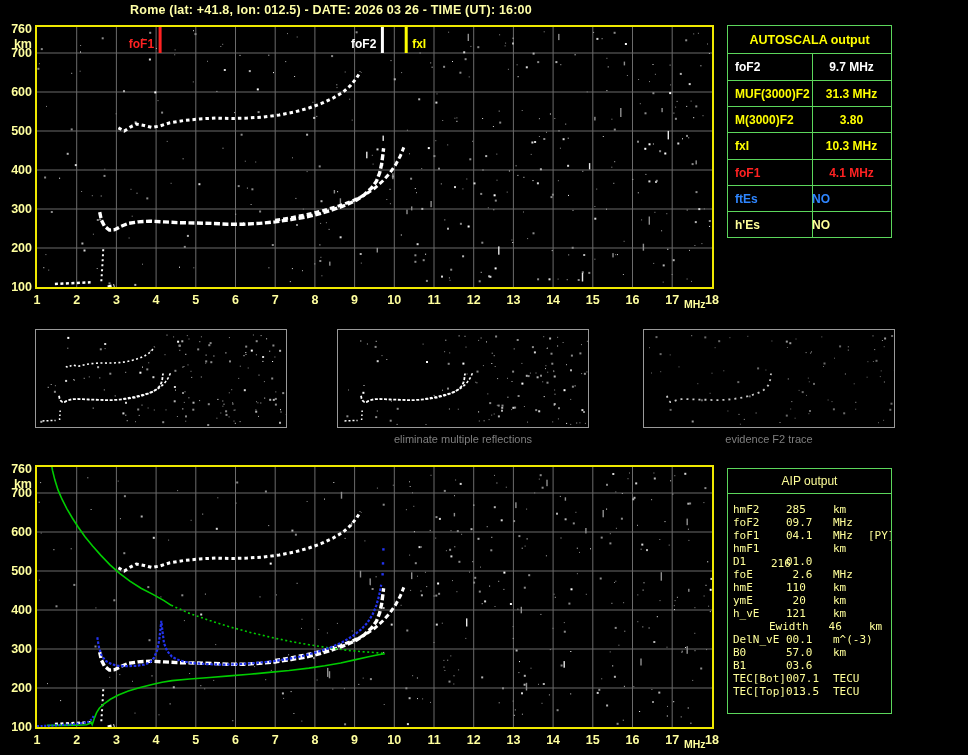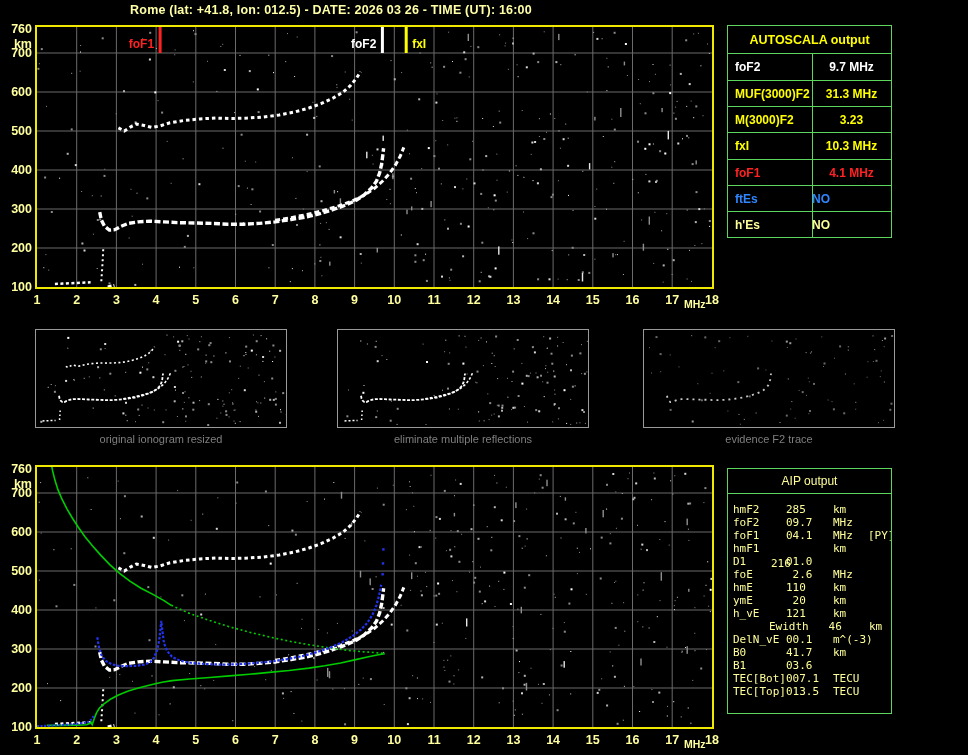--- a/index.html
+++ b/index.html
@@ -844,21 +844,20 @@
         <rect x="240.1" y="7.5" width="2" height="2" fill="#9a9a9a"></rect>
         <rect x="143.7" y="48.5" width="1" height="1" fill="#6a6a6a"></rect>
         <rect x="164.4" y="83.2" width="1" height="1" fill="#6a6a6a"></rect>
         <rect x="223.4" y="31.2" width="1" height="1" fill="#6a6a6a"></rect>
         <rect x="179.0" y="36.0" width="1" height="1" fill="#6a6a6a"></rect>
         <rect x="228.5" y="5.4" width="1" height="1" fill="#9a9a9a"></rect>
       </g>
       <path d="M23.0,65.8 L23.6,68.6 L24.7,70.7 L26.5,72.1 L28.5,72.0 L30.6,70.9 L33.5,69.8 L37.1,69.2 L41.5,69.0 L46.6,69.2 L52.4,69.5 L58.2,69.7 L64.0,69.8 L69.8,70.1 L75.7,70.1 L81.5,69.8 L87.3,69.2 L93.1,68.4 L98.9,67.5 L104.0,66.2 L109.1,64.7 L113.5,63.2 L117.1,61.6 L120.0,59.7 L122.5,57.5 L124.4,55.1 L125.6,52.2 L126.3,49.1 L126.7,45.9 L127.0,43.5" fill="none" stroke="#c8c8c8" stroke-width="1.8" stroke-dasharray="2 4"></path>
     </svg>
 
-  <div class="cap" style="left:35px;top:433px;width:252px">original ionogram resized</div>
   <div class="cap" style="left:337px;top:433px;width:252px">eliminate multiple reflections</div>
   <div class="cap" style="left:643px;top:433px;width:252px">evidence F2 trace</div>
 
   <div class="plot-box" style="left:35px;top:465px;width:679px;height:264px"></div>
   <svg id="svg-bot" class="psvg" style="left:37px;top:467px" width="675" height="260">
       <g>
         <line x1="39.7" y1="0" x2="39.7" y2="260" stroke="#6b6b6b" stroke-width="1"></line>
         <line x1="79.4" y1="0" x2="79.4" y2="260" stroke="#6b6b6b" stroke-width="1"></line>
         <line x1="119.10000000000001" y1="0" x2="119.10000000000001" y2="260" stroke="#6b6b6b" stroke-width="1"></line>
         <line x1="158.8" y1="0" x2="158.8" y2="260" stroke="#6b6b6b" stroke-width="1"></line>
@@ -1267,21 +1266,21 @@
       <div class="at-row" style="top: 28px; height: 26.1429px;">
         <div class="at-lbl" style="color: rgb(255, 255, 255); line-height: 26px; height: 26px;">foF2</div>
         <div class="at-val" style="color: rgb(255, 255, 255); line-height: 26px; height: 26px;">9.7 MHz</div>
       </div>
       <div class="at-row" style="top: 54.1429px; height: 26.1429px; border-top: 1px solid rgb(92, 214, 92);">
         <div class="at-lbl" style="color: rgb(255, 255, 0); line-height: 26px; height: 26px;">MUF(3000)F2</div>
         <div class="at-val" style="color: rgb(255, 255, 0); line-height: 26px; height: 26px;">31.3 MHz</div>
       </div>
       <div class="at-row" style="top: 80.2857px; height: 26.1429px; border-top: 1px solid rgb(92, 214, 92);">
         <div class="at-lbl" style="color: rgb(255, 255, 0); line-height: 26px; height: 26px;">M(3000)F2</div>
-        <div class="at-val" style="color: rgb(255, 255, 0); line-height: 26px; height: 26px;">3.23</div>
+        <div class="at-val" style="color: rgb(255, 255, 0); line-height: 26px; height: 26px;">3.80</div>
       </div>
       <div class="at-row" style="top: 106.429px; height: 26.1429px; border-top: 1px solid rgb(92, 214, 92);">
         <div class="at-lbl" style="color: rgb(255, 255, 0); line-height: 26px; height: 26px;">fxI</div>
         <div class="at-val" style="color: rgb(255, 255, 0); line-height: 26px; height: 26px;">10.3 MHz</div>
       </div>
       <div class="at-row" style="top: 132.571px; height: 26.1429px; border-top: 1px solid rgb(92, 214, 92);">
         <div class="at-lbl" style="color: rgb(255, 34, 34); line-height: 26px; height: 26px;">foF1</div>
         <div class="at-val" style="color: rgb(255, 34, 34); line-height: 26px; height: 26px;">4.1 MHz</div>
       </div>
       <div class="at-row" style="top: 158.714px; height: 26.1429px; border-top: 1px solid rgb(92, 214, 92);">
@@ -1302,21 +1301,21 @@
       <div class="aip-row" style="top: 13px; color: rgb(255, 255, 153); width: 160px;"><span style="left: 0px;">foF2</span><span style="left: 53px;">09.7</span><span style="left: 100px;">MHz</span></div>
       <div class="aip-row" style="top: 26px; color: rgb(255, 255, 153); width: 160px;"><span style="left: 0px;">foF1</span><span style="left: 53px;">04.1</span><span style="left: 100px;">MHz</span><span style="left: 135px;">[PY]</span></div>
       <div class="aip-row" style="top: 39px; color: rgb(255, 255, 153); width: 160px;"><span style="left: 0px;">hmF1</span><span style="left: 38px; margin-top: 15px;">216</span><span style="left: 100px;">km</span></div>
       <div class="aip-row" style="top: 52px; color: rgb(255, 255, 153); width: 160px;"><span style="left: 0px;">D1</span><span style="left: 53px;">01.0</span></div>
       <div class="aip-row" style="top: 65px; color: rgb(255, 255, 153); width: 160px;"><span style="left: 0px;">foE</span><span style="left: 53px;"> 2.6</span><span style="left: 100px;">MHz</span></div>
       <div class="aip-row" style="top: 78px; color: rgb(255, 255, 153); width: 160px;"><span style="left: 0px;">hmE</span><span style="left: 53px;">110</span><span style="left: 100px;">km</span></div>
       <div class="aip-row" style="top: 91px; color: rgb(255, 255, 153); width: 160px;"><span style="left: 0px;">ymE</span><span style="left: 53px;"> 20</span><span style="left: 100px;">km</span></div>
       <div class="aip-row" style="top: 104px; color: rgb(255, 255, 153); width: 160px;"><span style="left: 0px;">h_vE</span><span style="left: 53px;">121</span><span style="left: 100px;">km</span></div>
       <div class="aip-row" style="top: 117px; color: rgb(255, 255, 153); width: 160px; margin-left: 36px;"><span style="left: 0px;">Ewidth</span><span style="left: 53px;"> 46</span><span style="left: 100px;">km</span></div>
       <div class="aip-row" style="top: 130px; color: rgb(255, 255, 153); width: 160px; padding-left: 30px;"><span style="left: 0px;">DelN_vE</span><span style="left: 53px;">00.1</span><span style="left: 100px;">m^(-3)</span></div>
-      <div class="aip-row" style="top: 143px; color: rgb(255, 255, 153); width: 160px; text-align: right;"><span style="left: 0px;">B0</span><span style="left: 53px;">41.7</span><span style="left: 100px;">km</span></div>
+      <div class="aip-row" style="top: 143px; color: rgb(255, 255, 153); width: 160px; text-align: right;"><span style="left: 0px;">B0</span><span style="left: 53px;">57.0</span><span style="left: 100px;">km</span></div>
       <div class="aip-row" style="top: 156px; color: rgb(255, 255, 153); width: 160px;"><span style="left: 0px;">B1</span><span style="left: 53px;">03.6</span></div>
       <div class="aip-row" style="top: 169px; color: rgb(255, 255, 153); width: 160px;"><span style="left: 0px;">TEC[Bot]</span><span style="left: 53px;">007.1</span><span style="left: 100px;">TECU</span></div>
       <div class="aip-row" style="top: 182px; color: rgb(255, 255, 153); width: 160px;"><span style="left: 0px;">TEC[Top]</span><span style="left: 53px;">013.5</span><span style="left: 100px;">TECU</span></div>
     </div>
 
 <div class="mlabel" style="color: rgb(255, 34, 34); top: 38px; left: 112.07px; width: 42px; text-align: right;">foF1</div>
     <div class="mlabel" style="color: rgb(255, 255, 255); top: 38px; left: 334.39px; width: 42px; text-align: right;">foF2</div>
     <div class="mlabel" style="color: rgb(255, 255, 0); top: 38px; left: 412.21px;">fxI</div>
     <div class="ylab" style="color: rgb(255, 255, 158); left: 1px; top: 23.1px;">760</div>
     <div class="ylab" style="color: rgb(255, 255, 158); left: 1px; top: 46.5px;">700</div>

